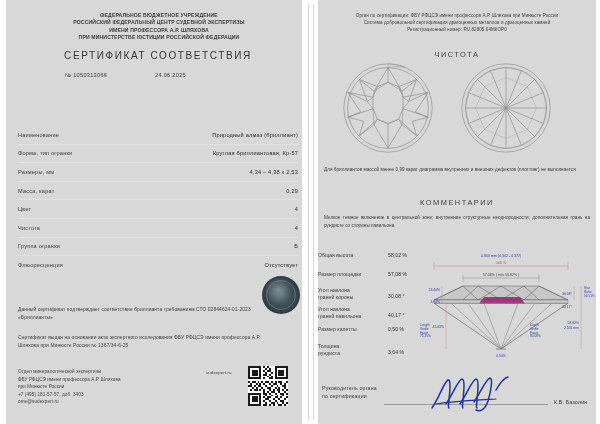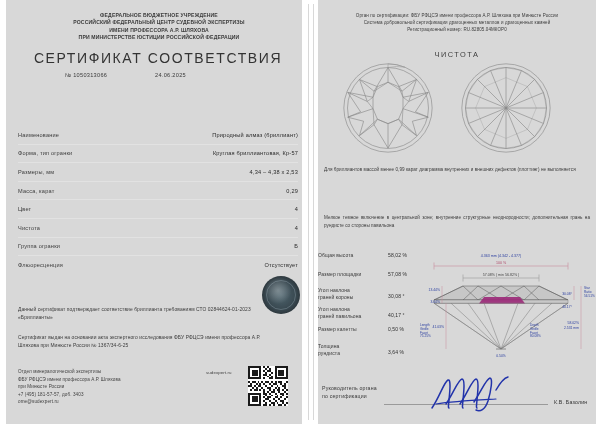--- a/index.html
+++ b/index.html
@@ -20,21 +20,21 @@
   
   .left{position:absolute;left:10px;top:0;width:296px;height:424px;}
 
   .org{
     position:absolute;left:8px;top:12px;width:282px;
     text-align:center;font-size:5.1px;line-height:7.4px;
     letter-spacing:.15px;color:#3a3a3a;font-weight:600;
   }
   .cert-title{
     position:absolute;left:0;top:50px;width:296px;text-align:center;
-    font-size:14px;letter-spacing:1.6px;color:#333;
+    font-size:10px;letter-spacing:1.6px;color:#333;
   }
   .cert-no{
     position:absolute;left:55px;top:72px;font-size:5.6px;letter-spacing:.3px;color:#3a3a3a;
   }
   .cert-date{
     position:absolute;left:145px;top:72px;font-size:5.6px;letter-spacing:.3px;color:#3a3a3a;
   }
 
   
   .dtable{position:absolute;left:8px;top:126px;width:280px;}
@@ -389,20 +389,21 @@
 
           <polygon points="50,6 66.8,9.3 81.1,18.9 90.7,33.2 94,50 90.7,66.8 81.1,81.1 66.8,90.7 50,94 33.2,90.7 18.9,81.1 9.3,66.8 6,50 9.3,33.2 18.9,18.9 33.2,9.3" opacity="0.55"></polygon>
 
           <polygon points="50,17 73.3,26.7 83,50 73.3,73.3 50,83 26.7,73.3 17,50 26.7,26.7" opacity="0.45"></polygon>
         </g>
       </svg>
     </div>
 
     <div class="clarity-note">Для бриллиантов массой менее 0,99 карат диаграмма внутренних и внешних дефектов (плоттинг) не выполняется</div>
 
+    <div class="sec-title" id="comments-title">КОММЕНТАРИИ</div>
     <div class="comments-text">Мелкое темное включение в центральной зоне; внутренние структурные неоднородности; дополнительная грань на рундисте со стороны павильона</div>
 
 
     <div class="prop">
       <div class="prow">
         <span class="pname">Общая высота</span>
         <span class="pval">58,02 %</span>
       </div>
       <div class="prow">
         <span class="pname">Размер площадки</span>

